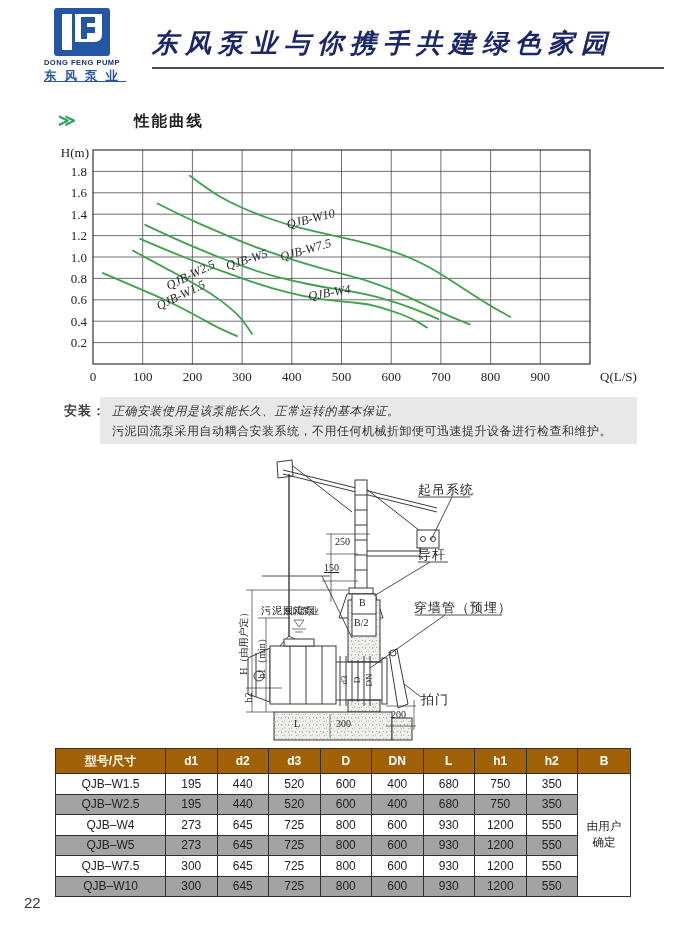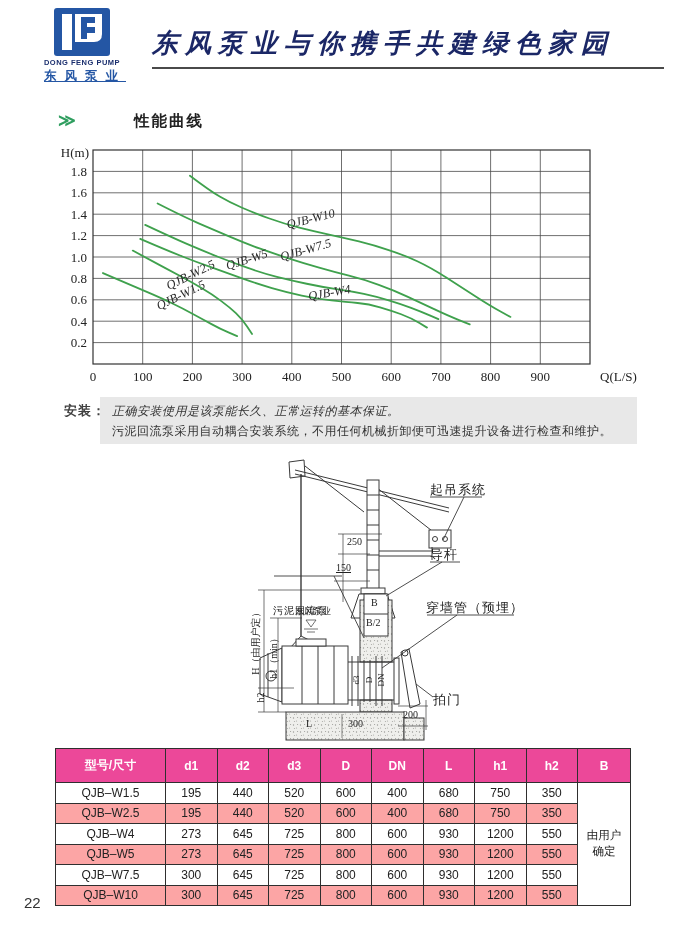--- a/index.html
+++ b/index.html
@@ -25,32 +25,32 @@
   .curve-label { font-family:"Liberation Serif", serif; font-style:italic; font-size:12.5px; fill:#2b2b2b; }
 
   
   .install-box { left:100px; top:397px; width:537px; height:47px; background:#e8e8e8; }
   .install-label { left:64px; top:402px; font-size:13px; font-weight:bold; color:#404040; letter-spacing:1px; }
   .install-line { left:112px; width:515px; font-size:12px; color:#333; letter-spacing:0.5px; }
   .install-line1 { top:403px;font-style:italic; }
   .install-line2 { top:423px; }
 
   
-  .diagram { left:12px; top:450px; width:596px; height:300px; }
+  .diagram { left:0; top:450px; width:596px; height:300px; }
   .diagram svg { position:absolute; left:0; top:0; }
   .dlabel { position:absolute; font-size:13px; color:#222; letter-spacing:1px; white-space:nowrap; }
   .dlabel-sm { position:absolute; font-size:9px; color:#222; white-space:nowrap; }
   .ddim { position:absolute; font-family:"Liberation Serif", serif; font-size:10px; color:#222; white-space:nowrap; }
   .rot { transform:rotate(-90deg); transform-origin:center center; text-align:center; }
 
   
   .spec-table { left:55px; top:748px; width:575px; border-collapse:collapse; table-layout:fixed; }
   .spec-table th, .spec-table td { border:1px solid #2f2f2f; text-align:center; font-size:12px; color:#222; padding:0; height:20.5px; }
-  .spec-table th { background:#ec4899; color:#ffffff; font-weight:bold; height:34px; }
-  .spec-table tr.alt td { background:#fca5a5; }
+  .spec-table th { background:#a16207; color:#ffffff; font-weight:bold; height:25px; }
+  .spec-table tr.alt td { background:#a3a3a3; }
   .spec-table td.b-cell { background:#ffffff; font-size:11.5px; line-height:1.35; }
 
   .page-num { left:24px; top:894px; font-size:15px; color:#333; }
 </style>
 </head>
 <body>
 
 <div class="abs logo-block">
   <svg class="logo-mark" width="56" height="48" viewBox="0 0 56 48">
     <rect x="0" y="0" width="56" height="48" rx="3" fill="#2456a4"></rect>

